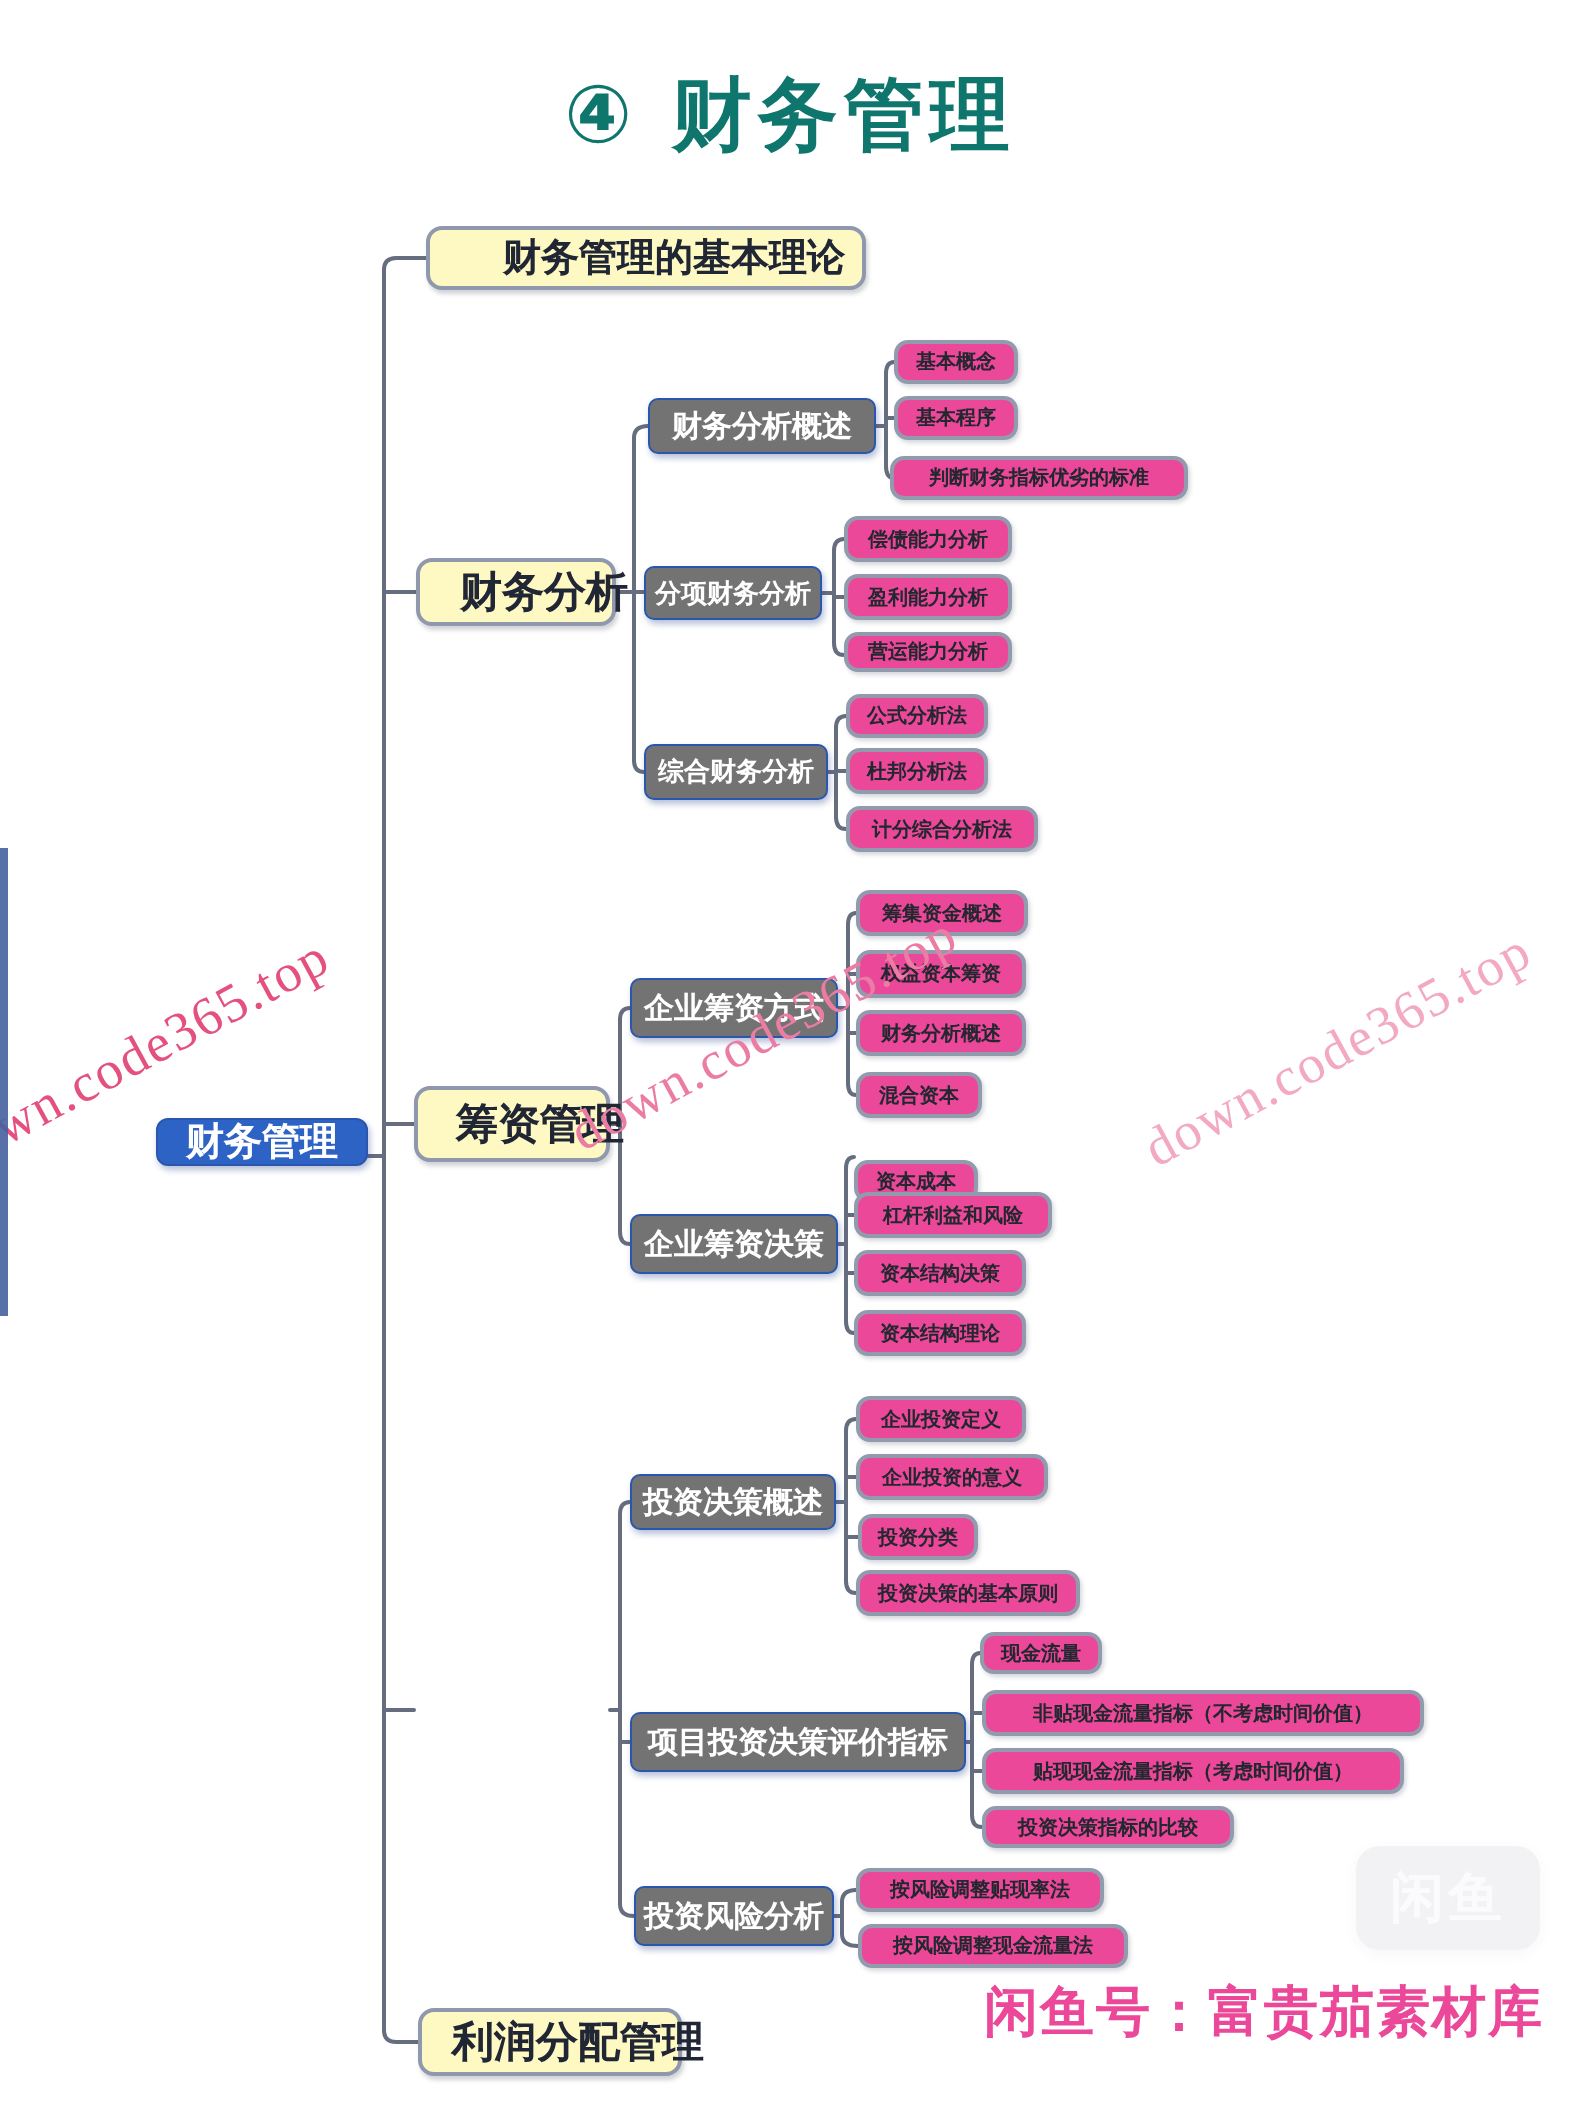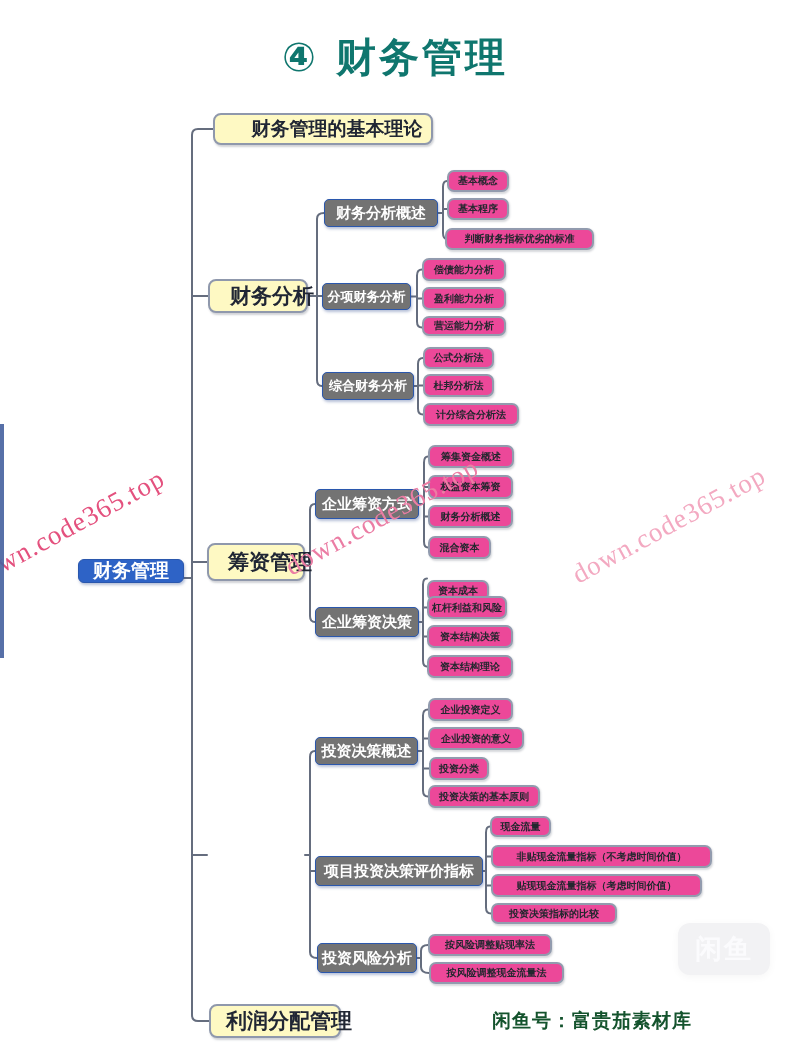--- a/index.html
+++ b/index.html
@@ -38,22 +38,22 @@
   }
   .wm{
     position:absolute;font-family:"Liberation Serif",serif;font-size:27px;
     letter-spacing:1px;white-space:nowrap;pointer-events:none;
     transform:translate(-50%,-50%) rotate(-28.5deg);
   }
   .wm.left{left:68px;top:528px;color:#e4517e;}
   .wm.mid{left:382px;top:517px;color:#eb7da4;}
   .wm.right{left:669px;top:525px;color:#f3a9c1;}
   .seller{
-    position:absolute;left:492px;top:988px;font-size:19px;font-weight:700;
-    color:#14532d;letter-spacing:1px;white-space:nowrap;margin-top:20px;
+    position:absolute;left:492px;top:988px;font-size:27px;font-weight:700;
+    color:#ec4899;letter-spacing:1px;white-space:nowrap;
   }
   .logo-card{
     position:absolute;left:678px;top:923px;width:92px;height:52px;
     background:#f2f2f4;border-radius:12px;display:flex;align-items:center;
     justify-content:center;font-size:27px;font-weight:700;color:#fbfbfd;
     letter-spacing:2px;box-shadow:0 2px 8px rgba(0,0,0,.04);
   }
   .edge-artifact{
     position:absolute;left:0;top:424px;width:4px;height:234px;
     background:#45619f;opacity:.9;
@@ -109,21 +109,21 @@
   <div class="node leaf" style="left:423px;top:347px;width:71px;height:22px">公式分析法</div>
   <div class="node leaf" style="left:423px;top:374px;width:71px;height:23px">杜邦分析法</div>
   <div class="node leaf" style="left:423px;top:403px;width:96px;height:23px">计分综合分析法</div>
 
   <div class="node leaf" style="left:428px;top:445px;width:86px;height:23px">筹集资金概述</div>
   <div class="node leaf" style="left:428px;top:475px;width:85px;height:24px">权益资本筹资</div>
   <div class="node leaf" style="left:428px;top:505px;width:85px;height:23px">财务分析概述</div>
   <div class="node leaf" style="left:428px;top:536px;width:63px;height:23px">混合资本</div>
 
   <div class="node leaf" style="left:427px;top:580px;width:62px;height:21px">资本成本</div>
-  <div class="node leaf" style="left:427px;top:596px;width:80px;height:23px">杠杆利益和风险</div>
+  <div class="node leaf" style="left:427px;top:596px;width:99px;height:23px">杠杆利益和风险</div>
   <div class="node leaf" style="left:427px;top:625px;width:86px;height:23px">资本结构决策</div>
   <div class="node leaf" style="left:427px;top:655px;width:86px;height:23px">资本结构理论</div>
 
   <div class="node leaf" style="left:428px;top:698px;width:85px;height:23px">企业投资定义</div>
   <div class="node leaf" style="left:428px;top:727px;width:96px;height:23px">企业投资的意义</div>
   <div class="node leaf" style="left:429px;top:757px;width:60px;height:23px">投资分类</div>
   <div class="node leaf" style="left:428px;top:785px;width:112px;height:23px">投资决策的基本原则</div>
 
   <div class="node leaf" style="left:490px;top:816px;width:61px;height:21px">现金流量</div>
   <div class="node leaf" style="left:491px;top:845px;width:221px;height:23px">非贴现金流量指标（不考虑时间价值）</div>

